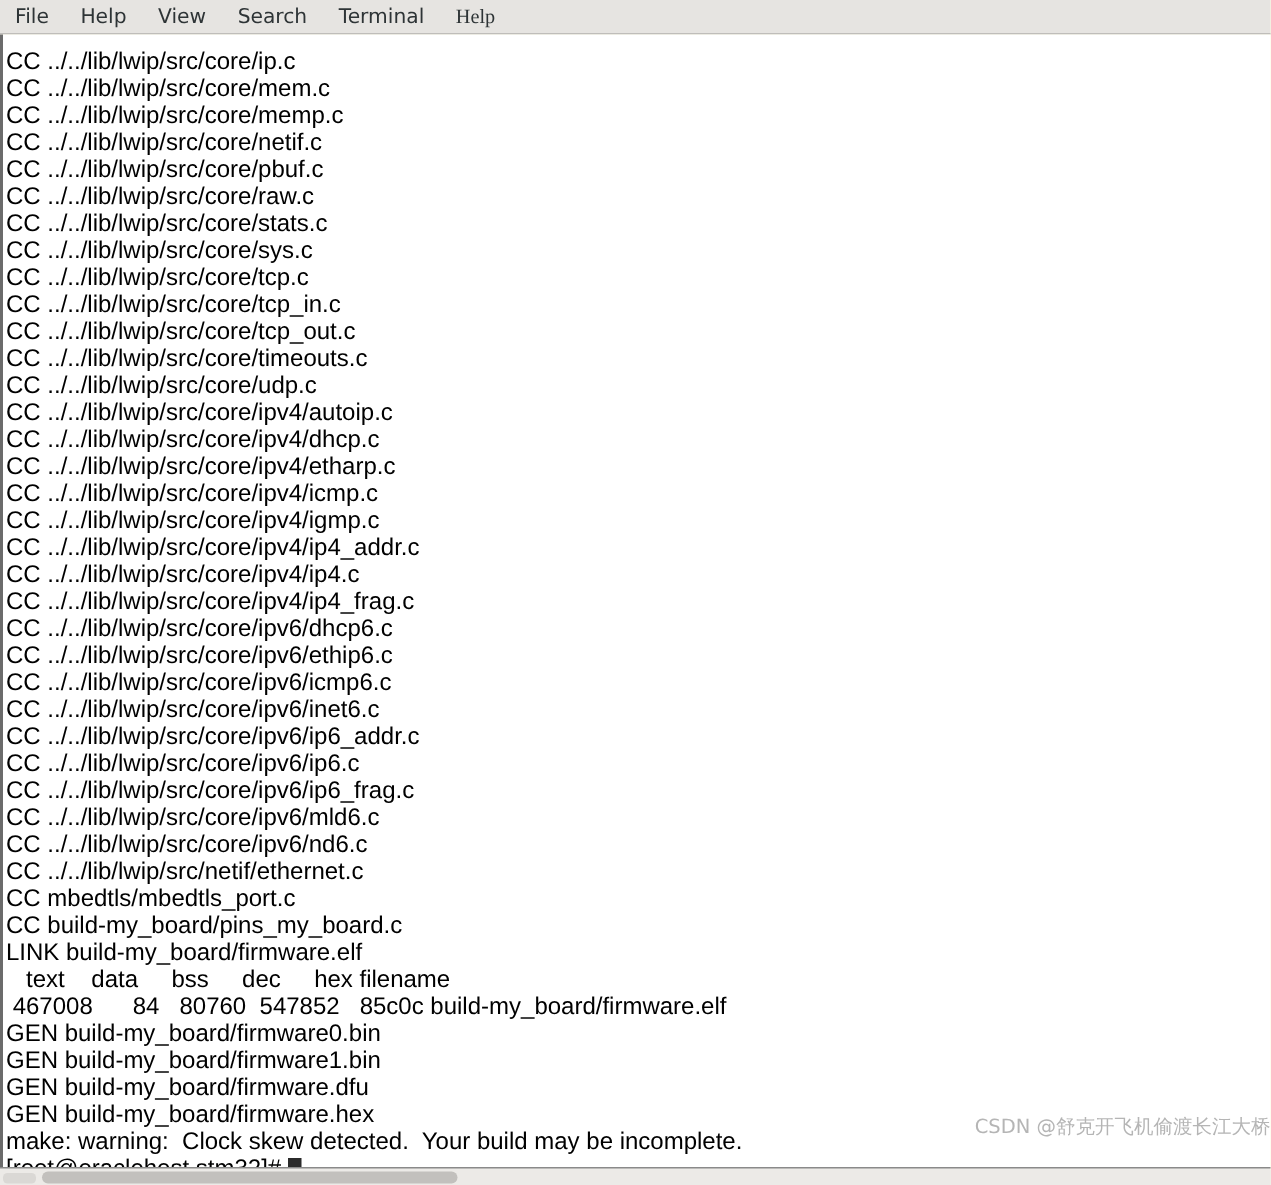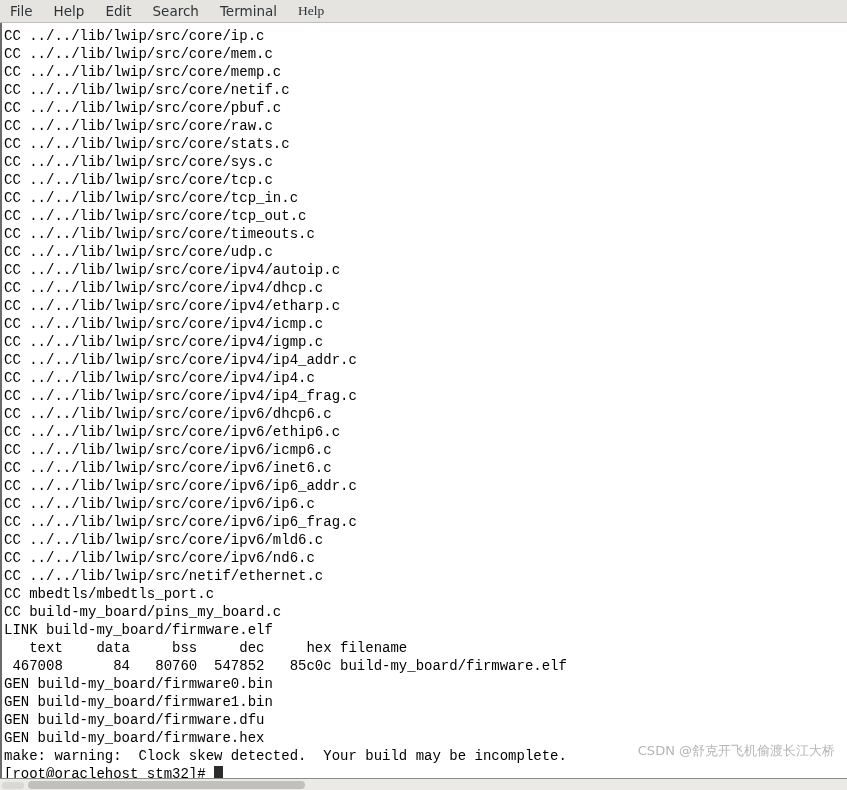--- a/index.html
+++ b/index.html
@@ -57,46 +57,46 @@
     overflow: hidden;
     border-left: 2px solid #6b6b6b;
     box-sizing: border-box;
   }
   .term-screen {
     position: absolute;
     left: 0;
     top: 0;
     right: 0;
     bottom: 0;
-    padding: 4px 0 0 2px;
+    padding: 10px 0 0 2px;
     box-sizing: border-box;
     color: #000000;
-    font-family: Liberation Mono, monospace;
-    font-size: 14px;
+    font-family: Liberation Sans, sans-serif;
+    font-size: 16px;
     line-height: 18px;
     white-space: pre;
     letter-spacing: 0px;
   }
   .term-line {
     height: 18px;
     white-space: pre;
     color: #000000;
   }
   .cursor-block {
     display: inline-block;
     width: 9px;
     height: 15px;
     background: #2b2b2b;
     vertical-align: -3px;
   }
 
   
   .watermark {
     position: absolute;
-    right: 12px;
+    right: 0;
     bottom: 18px;
     font-family: "DejaVu Sans", "Liberation Sans", sans-serif;
     font-size: 13px;
     color: #b5b5b5;
     white-space: nowrap;
     pointer-events: none;
   }
 
   
   .scrollbar {
@@ -135,21 +135,21 @@
   }
 </style>
 </head>
 <body>
 
 <div class="window">
 
   <div class="menubar" id="menubar">
       <div class="menu-item">File</div>
       <div class="menu-item">Help</div>
-      <div class="menu-item">Edit</div>
+      <div class="menu-item">View</div>
       <div class="menu-item">Search</div>
       <div class="menu-item">Terminal</div>
       <div class="menu-item">Help</div>
     </div>
 
   <div class="term-wrap">
     <div class="term-screen" id="term-screen"><div class="term-line">CC ../../lib/lwip/src/core/ip.c</div><div class="term-line">CC ../../lib/lwip/src/core/mem.c</div><div class="term-line">CC ../../lib/lwip/src/core/memp.c</div><div class="term-line">CC ../../lib/lwip/src/core/netif.c</div><div class="term-line">CC ../../lib/lwip/src/core/pbuf.c</div><div class="term-line">CC ../../lib/lwip/src/core/raw.c</div><div class="term-line">CC ../../lib/lwip/src/core/stats.c</div><div class="term-line">CC ../../lib/lwip/src/core/sys.c</div><div class="term-line">CC ../../lib/lwip/src/core/tcp.c</div><div class="term-line">CC ../../lib/lwip/src/core/tcp_in.c</div><div class="term-line">CC ../../lib/lwip/src/core/tcp_out.c</div><div class="term-line">CC ../../lib/lwip/src/core/timeouts.c</div><div class="term-line">CC ../../lib/lwip/src/core/udp.c</div><div class="term-line">CC ../../lib/lwip/src/core/ipv4/autoip.c</div><div class="term-line">CC ../../lib/lwip/src/core/ipv4/dhcp.c</div><div class="term-line">CC ../../lib/lwip/src/core/ipv4/etharp.c</div><div class="term-line">CC ../../lib/lwip/src/core/ipv4/icmp.c</div><div class="term-line">CC ../../lib/lwip/src/core/ipv4/igmp.c</div><div class="term-line">CC ../../lib/lwip/src/core/ipv4/ip4_addr.c</div><div class="term-line">CC ../../lib/lwip/src/core/ipv4/ip4.c</div><div class="term-line">CC ../../lib/lwip/src/core/ipv4/ip4_frag.c</div><div class="term-line">CC ../../lib/lwip/src/core/ipv6/dhcp6.c</div><div class="term-line">CC ../../lib/lwip/src/core/ipv6/ethip6.c</div><div class="term-line">CC ../../lib/lwip/src/core/ipv6/icmp6.c</div><div class="term-line">CC ../../lib/lwip/src/core/ipv6/inet6.c</div><div class="term-line">CC ../../lib/lwip/src/core/ipv6/ip6_addr.c</div><div class="term-line">CC ../../lib/lwip/src/core/ipv6/ip6.c</div><div class="term-line">CC ../../lib/lwip/src/core/ipv6/ip6_frag.c</div><div class="term-line">CC ../../lib/lwip/src/core/ipv6/mld6.c</div><div class="term-line">CC ../../lib/lwip/src/core/ipv6/nd6.c</div><div class="term-line">CC ../../lib/lwip/src/netif/ethernet.c</div><div class="term-line">CC mbedtls/mbedtls_port.c</div><div class="term-line">CC build-my_board/pins_my_board.c</div><div class="term-line">LINK build-my_board/firmware.elf</div><div class="term-line">   text    data     bss     dec     hex filename</div><div class="term-line"> 467008      84   80760  547852   85c0c build-my_board/firmware.elf</div><div class="term-line">GEN build-my_board/firmware0.bin</div><div class="term-line">GEN build-my_board/firmware1.bin</div><div class="term-line">GEN build-my_board/firmware.dfu</div><div class="term-line">GEN build-my_board/firmware.hex</div><div class="term-line">make: warning:  Clock skew detected.  Your build may be incomplete.</div><div class="term-line"><span>[root@oraclehost stm32]# </span><span class="cursor-block"></span></div></div>
     <div class="watermark">CSDN @舒克开飞机偷渡长江大桥</div>
   </div>
 

